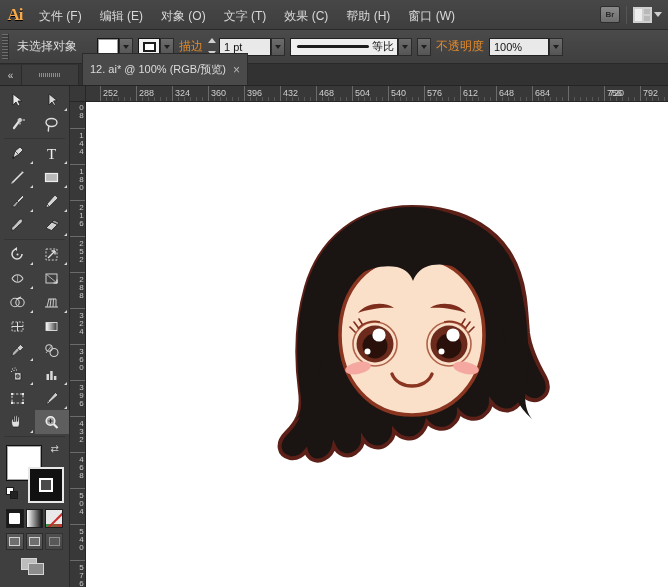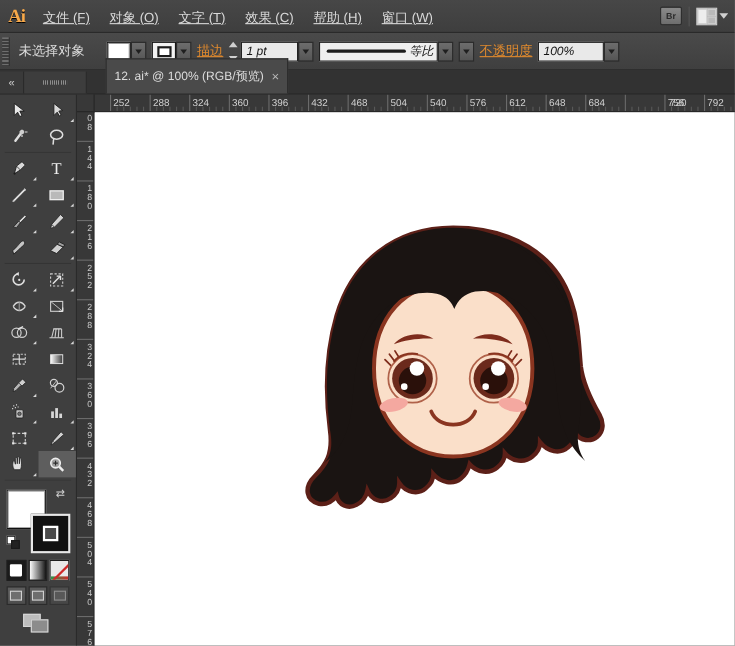--- a/index.html
+++ b/index.html
@@ -25,21 +25,21 @@
     width: 30px; height: 30px;
     display:flex; align-items:center; justify-content:center;
     font-weight: bold; font-size: 17px;
     color: #f7a94b;
     font-family: "Liberation Serif", serif;
     letter-spacing: -1px;
     text-shadow: 0 1px 0 #000;
   }
   .menu-item {
     padding: 0 9px; height:28px; line-height:30px;
-    font-size: 12px; color: #d9d9d9; white-space: nowrap; text-decoration: underline;
+    font-size: 12px; color: #d9d9d9; white-space: nowrap;
   }
   .menubar-right { margin-left:auto; display:flex; align-items:center; gap:6px; padding-right:6px;}
   .br-btn {
     width:20px;height:17px;background:linear-gradient(180deg,#8a8a8a,#6e6e6e);
     border:1px solid #2e2e2e; border-radius:2px;
     font-size:8px; color:#2a2a2a; display:flex;align-items:center;justify-content:center;
     font-weight:bold;
   }
   .vsep { width:1px;height:18px;background:#555; }
   .arrange-btn { display:flex; align-items:center; gap:2px; }
@@ -58,21 +58,21 @@
     border-bottom:1px solid #292929;
     padding-left: 2px;
   }
   .grip {
     width:7px;height:26px;
     background-image: repeating-linear-gradient(180deg,#6e6e6e 0 1px,#3d3d3d 1px 3px);
     border-right:1px solid #323232; margin-right:3px;
   }
   .ctrl-label { font-size:12px; color:#dcdcdc; white-space:nowrap; }
   .ctrl-link { font-size:12px; color:#e08a2e; white-space:nowrap; }
-  .ctrl-link.u { text-decoration: underline; }
+  .ctrl-link.u { }
   .swatch-box {
     width:22px;height:18px;background:#fff;border:1px solid #151515;
     box-shadow: inset 0 0 0 1px #9a9a9a;
   }
   .swatch-stroke {
     width:22px;height:18px;background:#f2f2f2;border:1px solid #151515;
     display:flex;align-items:center;justify-content:center;
   }
   .swatch-stroke i { width:13px;height:10px;border:2.5px solid #1b1b1b;background:#fff; }
   .mini-drop {
@@ -88,21 +88,21 @@
   }
   .stepper i:first-child{ border-bottom:5px solid #cfcfcf; }
   .stepper i:last-child{ border-top:5px solid #cfcfcf; }
   .field {
     height:18px; background:#a9a9a9; border:1px solid #222; color:#151515;
     font-size:11px; display:flex; align-items:center; padding:0 4px;
     font-family:"Liberation Sans",sans-serif;
   }
   .field.w-stroke{ width:52px; }
   .field.w-opacity{ width:60px; }
-  .combo { display:flex; align-items:center;font-style:italic; }
+  .combo { display:flex; align-items:center; }
   .combo .field { background:#e9e9e9; }
   .profile-field {
     width:108px;height:18px;background:#efefef;border:1px solid #222;
     display:flex;align-items:center;gap:3px;padding:0 3px;color:#151515;font-size:11px;
   }
   .profile-line { flex:1; display:flex; align-items:center; }
   .profile-line b { display:block;width:100%;height:3px;background:#1d1d1d;border-radius:2px; }
   .brush-field {
     width:96px;height:18px;background:#efefef;border:1px solid #222;
     display:flex;align-items:center;gap:5px;padding:0 4px;color:#151515;font-size:11px;
@@ -122,21 +122,21 @@
     width:57px;height:20px;background:#3d3d3d;border-right:1px solid #2a2a2a;
     display:flex;align-items:center;justify-content:center;
   }
   .dockgrip i{
     width:22px;height:4px;
     background-image: repeating-linear-gradient(90deg,#8d8d8d 0 1px,transparent 1px 2px);
   }
   .doc-tab {
     height:32px; background:#4a4a4a; border:1px solid #2b2b2b; border-bottom:none;
     display:flex;align-items:center;gap:7px;padding:0 7px;
-    font-size:11px;color:#dcdcdc; margin-left:17px;
+    font-size:11px;color:#dcdcdc; margin-left:3px;
   }
   .tab-close { font-size:12px; color:#b9b9b9; line-height:1; }
 
   
   .workspace { position:relative; height: 501px; display:flex; }
 
   
   .toolpanel {
     width:70px; background:#3f3f3f; border-right:1px solid #2a2a2a;
     display:flex; flex-direction:column; padding-top:2px;
@@ -251,20 +251,21 @@
   }
 
   .character { position:absolute; left:176px; top:99px; }
 </style>
 </head>
 <body>
 
 <div class="menubar">
   <div class="ai-logo">Ai</div>
   <div class="menu-item">文件 (F)</div>
+  <div class="menu-item">编辑 (E)</div>
   <div class="menu-item">对象 (O)</div>
   <div class="menu-item">文字 (T)</div>
   <div class="menu-item">效果 (C)</div>
   <div class="menu-item">帮助 (H)</div>
   <div class="menu-item">窗口 (W)</div>
   <div class="menubar-right">
     <div class="br-btn">Br</div>
     <div class="vsep"></div>
     <div class="arrange-btn">
       <div class="arrange-grid">

